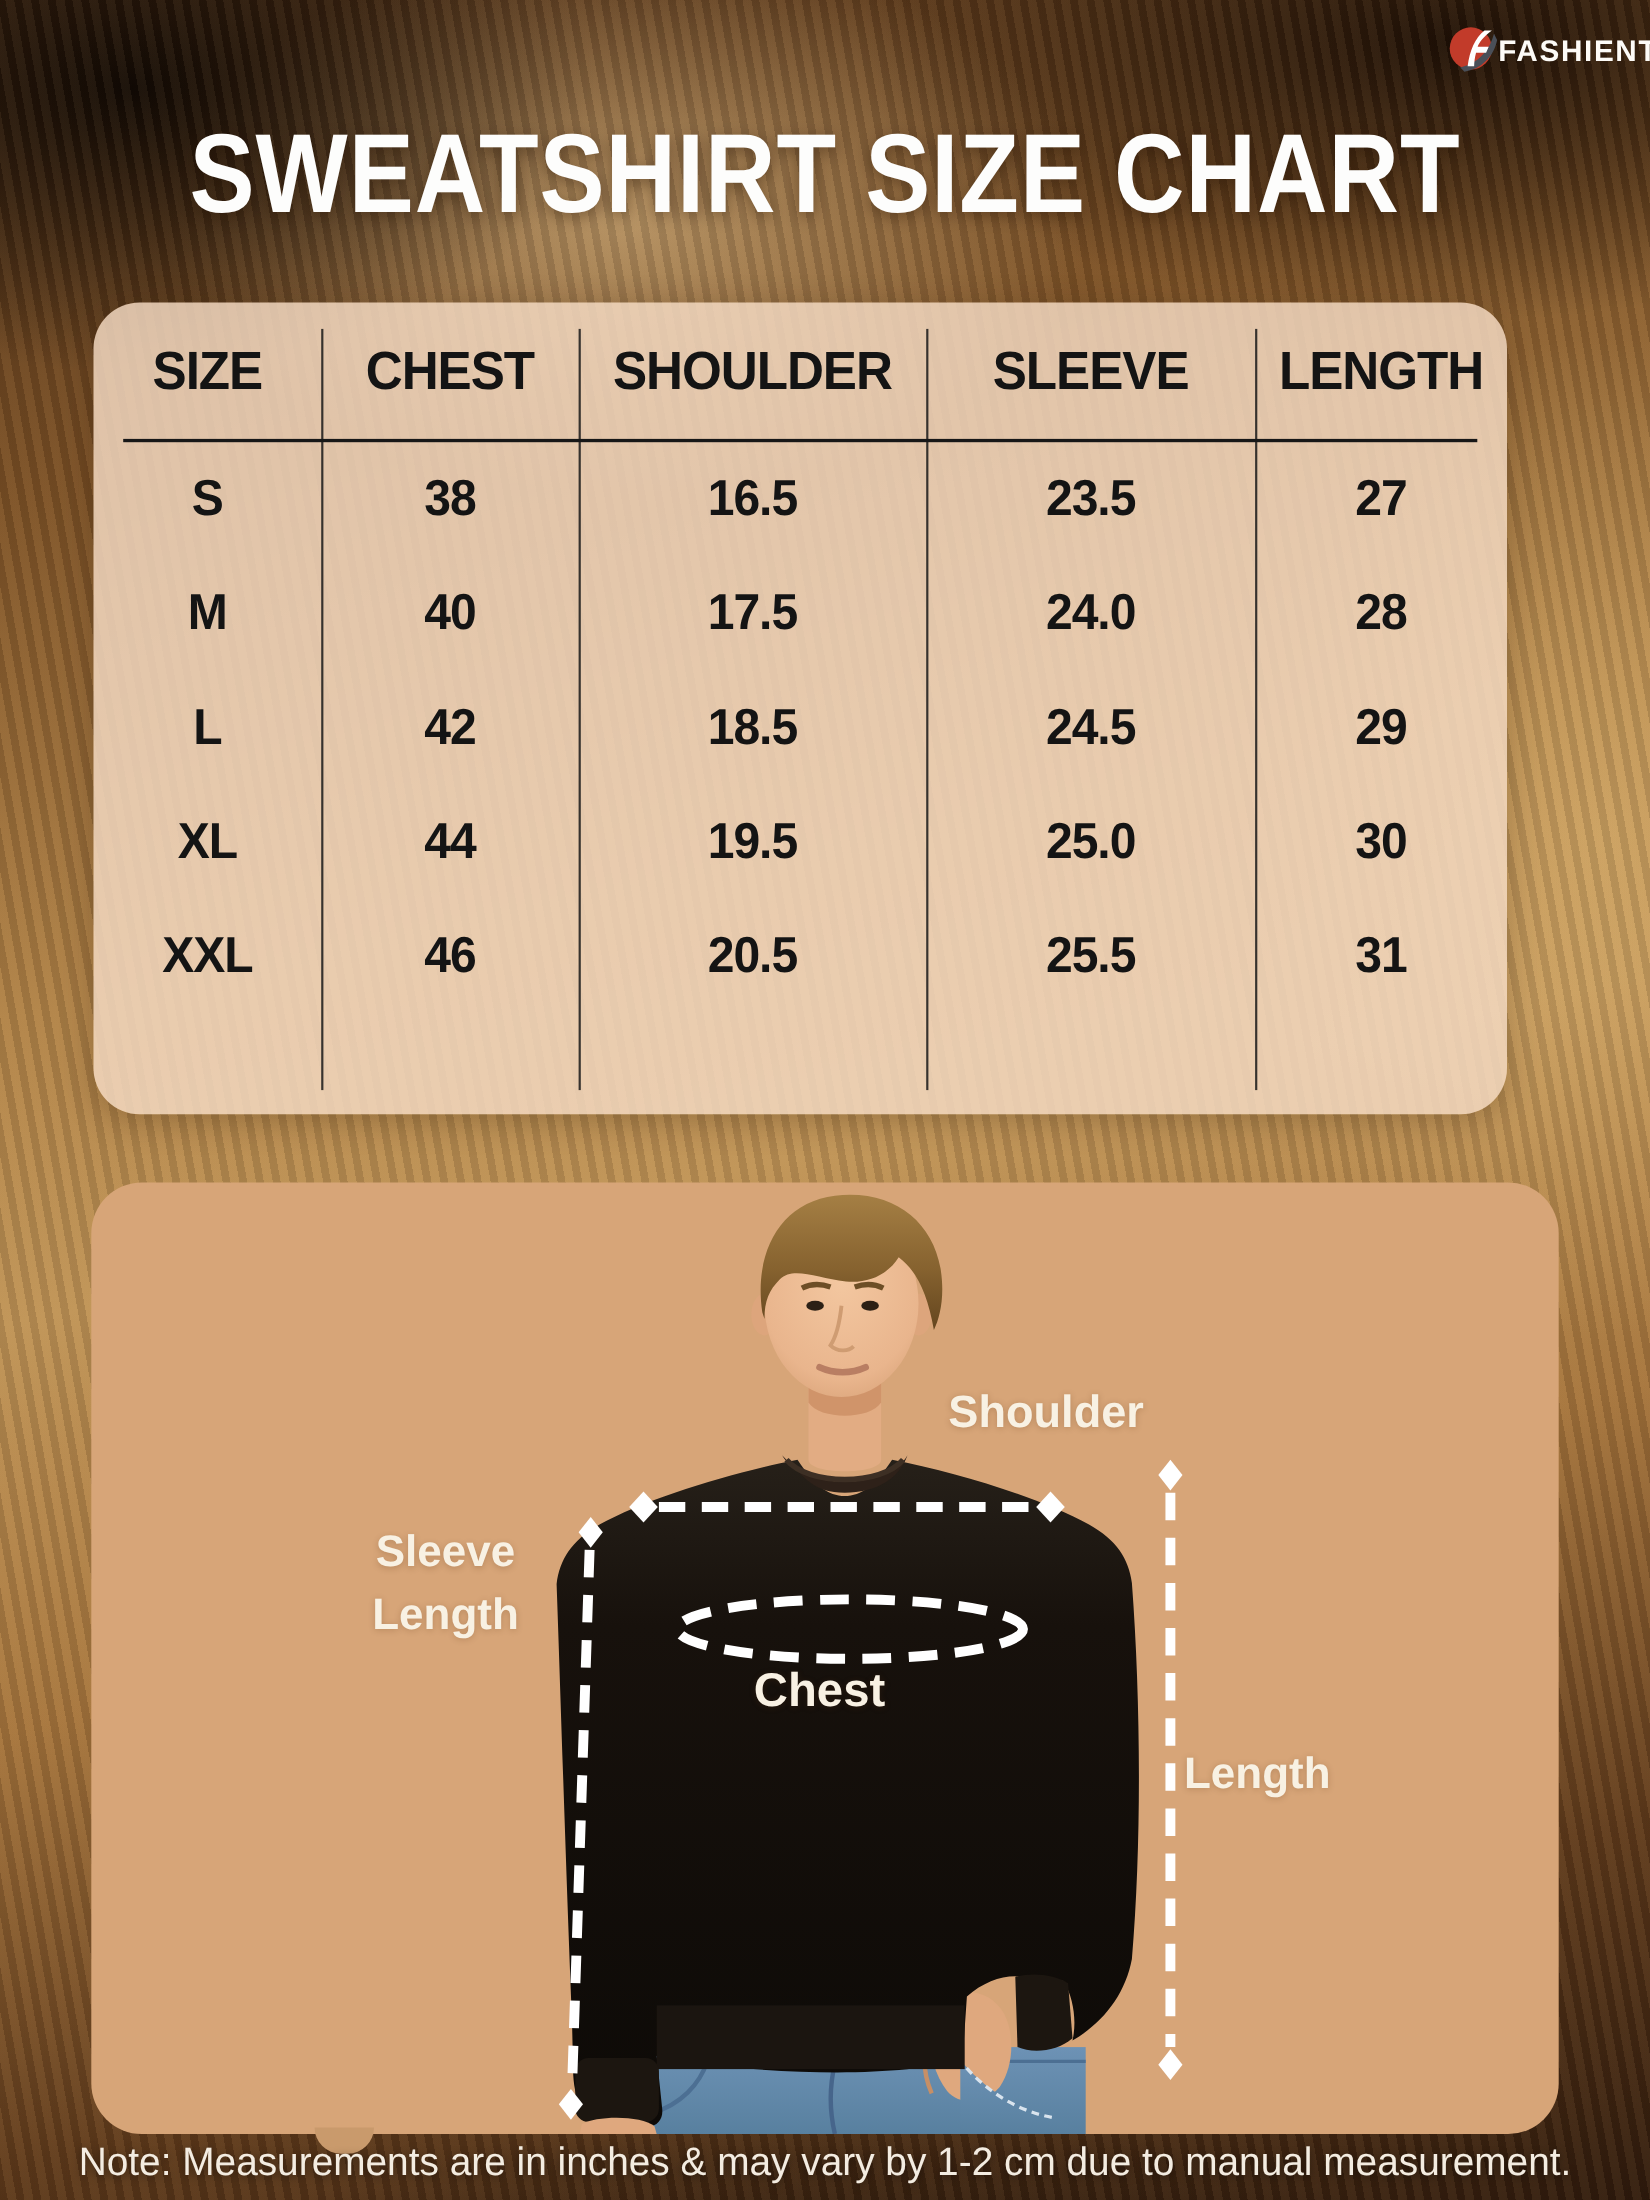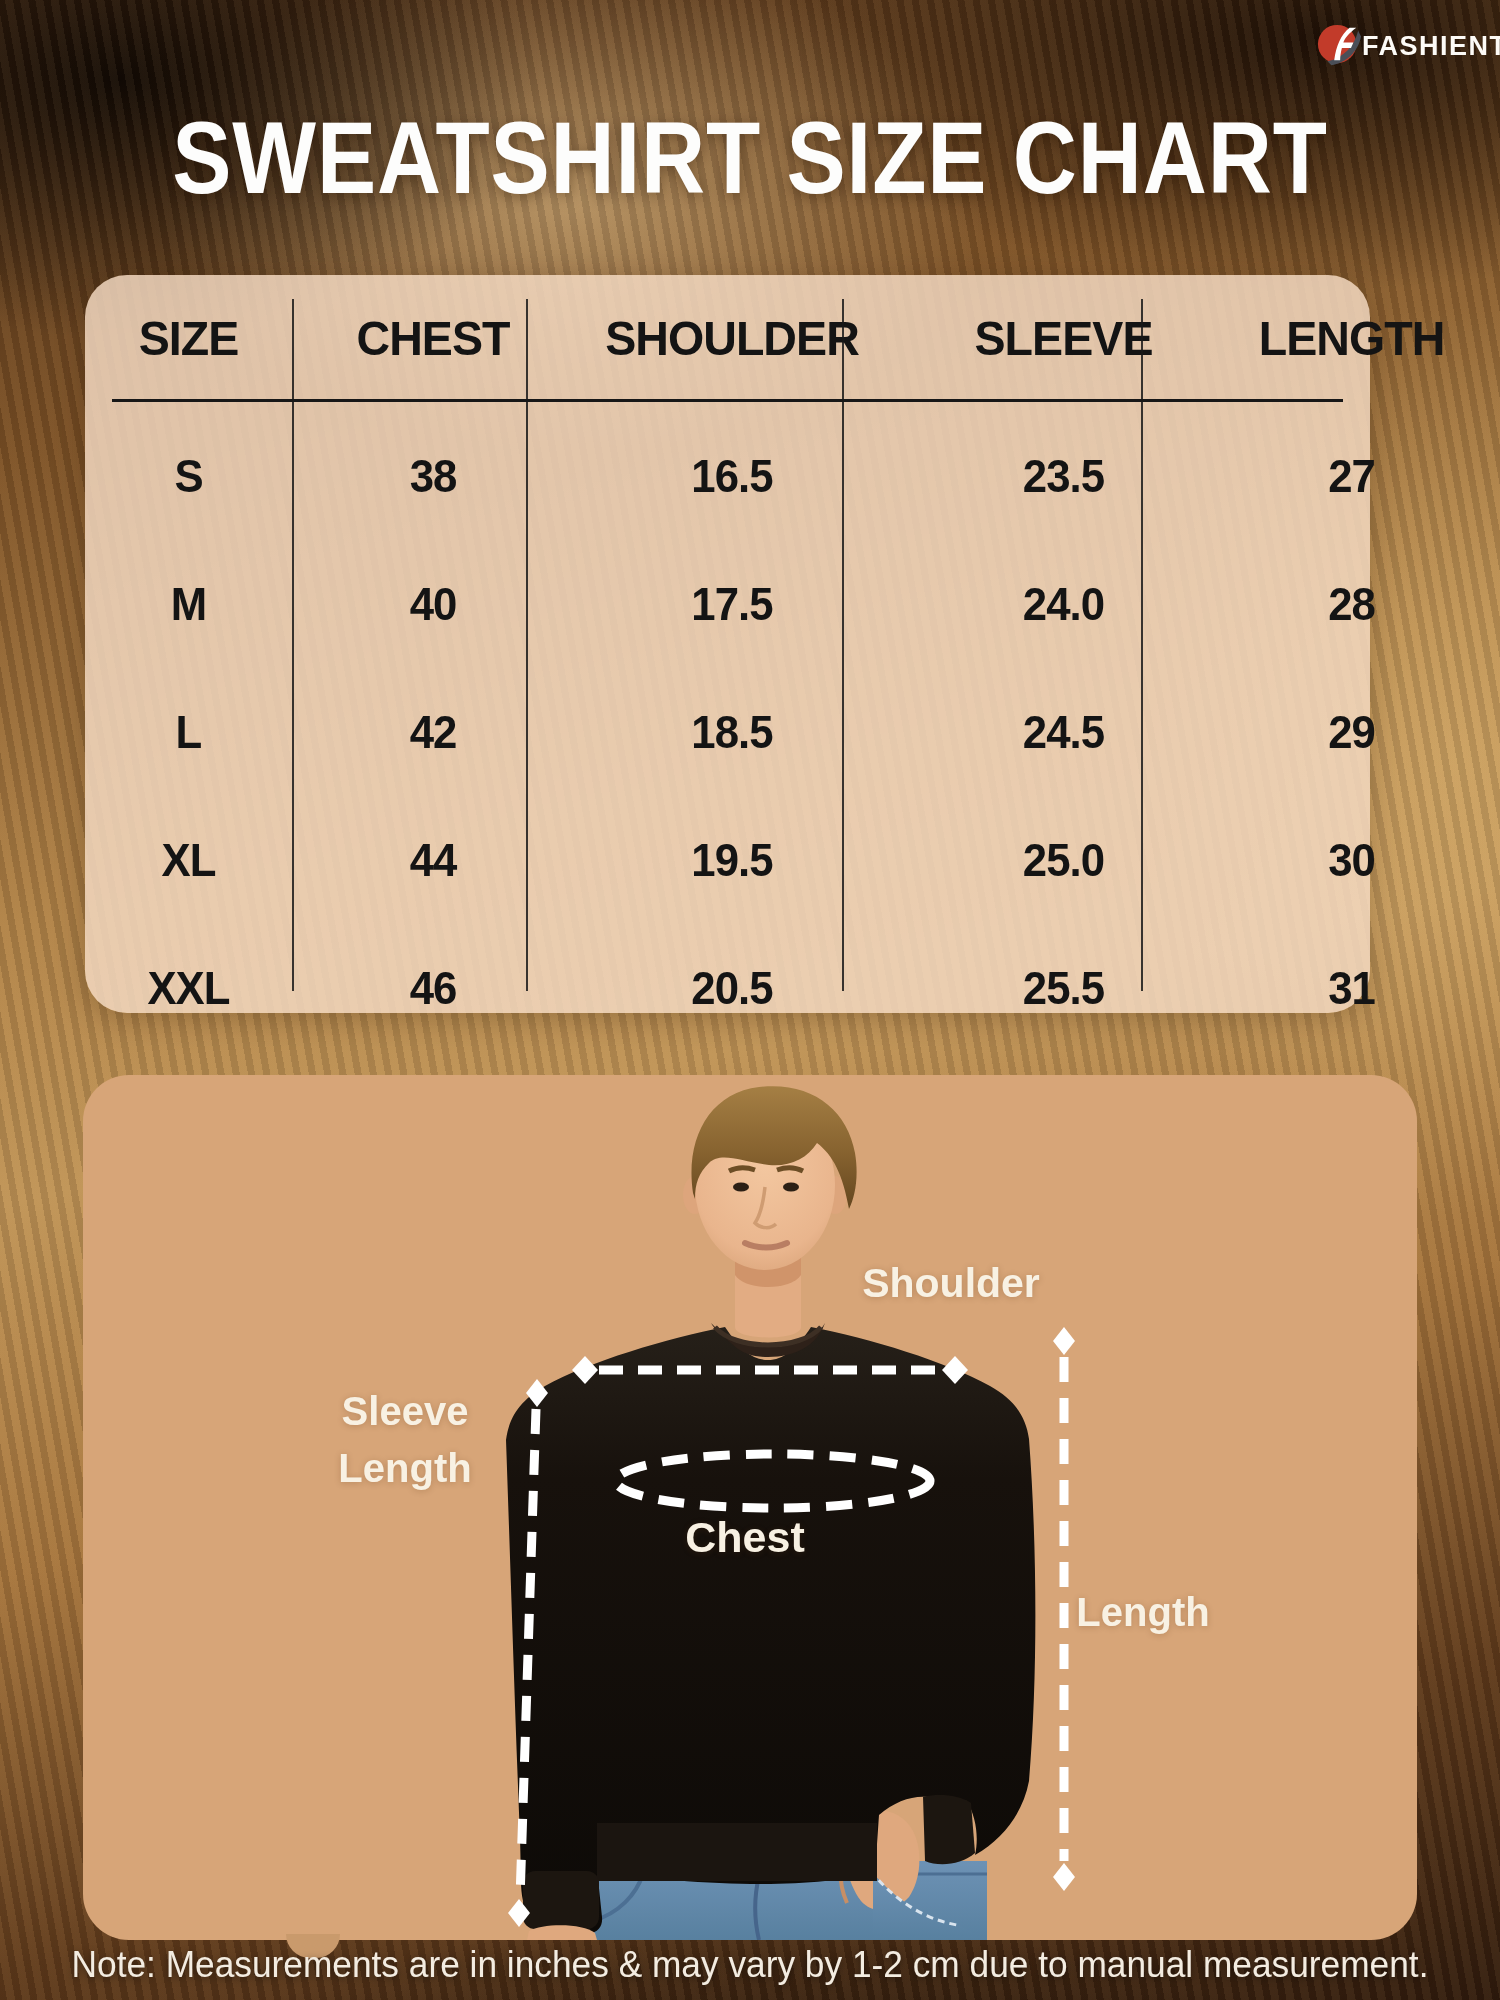--- a/index.html
+++ b/index.html
@@ -22,21 +22,21 @@
   .logo-text sup{font-size:12px;font-weight:400;letter-spacing:0;vertical-align:top;line-height:1;}
   
   .title{position:absolute;top:100px;left:0;width:100%;margin:0;text-align:center;
     color:#fdfdfc;font-size:102px;font-weight:700;letter-spacing:1px;
     transform:scaleX(0.87);transform-origin:center;
     text-shadow:0 3px 16px rgba(40,20,5,0.45);white-space:nowrap;}
   
   .table-panel{position:absolute;left:85px;top:275px;width:1285px;height:738px;border-radius:42px;
     background:rgba(243,217,193,0.84);box-shadow:0 6px 30px rgba(40,20,5,0.25);}
   .tbl{position:absolute;inset:0;display:grid;grid-template-columns:207px 234px 316px 299px 229px;
-    grid-template-rows:125px repeat(5,104px);gap:24px;}
+    grid-template-rows:125px repeat(5,104px);}
   .cell{display:flex;align-items:center;justify-content:center;color:#141414;font-weight:700;
     font-size:46px;letter-spacing:-1px;transform:scaleX(0.95);}
   .cell.th{font-size:49px;}
   .vline{position:absolute;top:24px;bottom:22px;width:2px;background:#171717;opacity:0.85;}
   .v1{left:207px;} .v2{left:441px;} .v3{left:757px;} .v4{left:1056px;}
   .hline{position:absolute;left:27px;right:27px;top:124px;height:3px;background:#171717;}
   
   .model-panel{position:absolute;left:83px;top:1075px;width:1334px;height:865px;border-radius:46px;
     background:#d7a578;overflow:hidden;}
   .model-svg{position:absolute;inset:0;width:100%;height:100%;}

